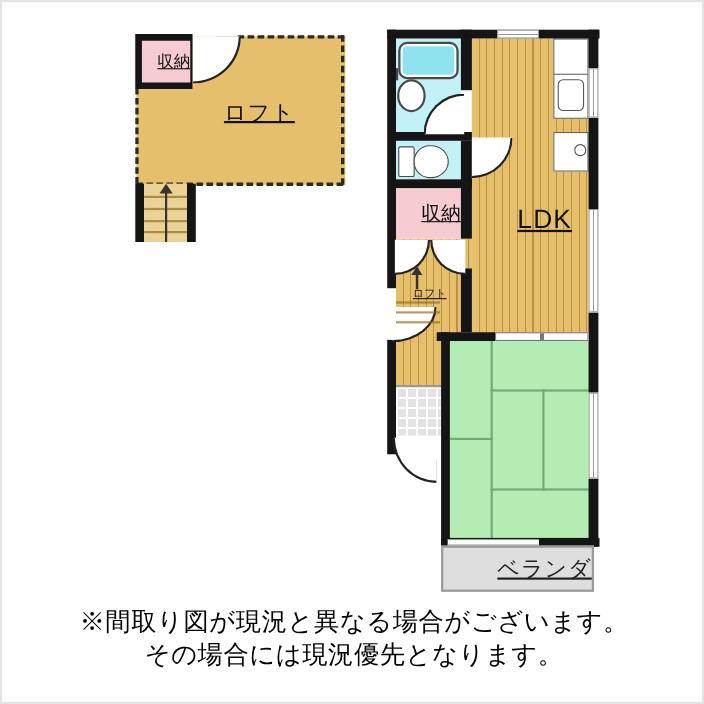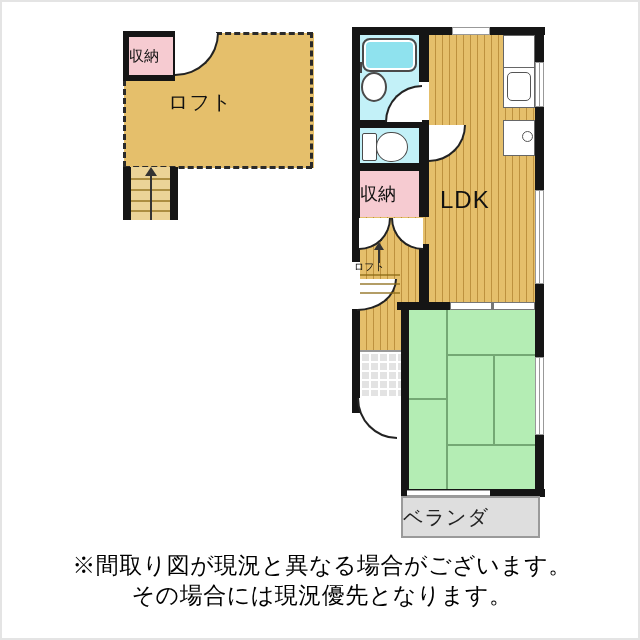--- a/index.html
+++ b/index.html
@@ -26,21 +26,21 @@
     background-image:
       repeating-linear-gradient(to right,#fff 0 2px,transparent 2px 9px),
       repeating-linear-gradient(to bottom,#fff 0 2px,transparent 2px 9px);
   }
   .arc{background:#fff;border:0 solid #222;}
   .arc.br{border-radius:0 0 100% 0;border-right-width:2px;border-bottom-width:2px;}
   .arc.bl{border-radius:0 0 0 100%;border-left-width:2px;border-bottom-width:2px;}
   .arc.tl{border-radius:100% 0 0 0;border-top-width:2px;border-left-width:2px;}
   .dash-h{border-top:3px dashed #2a2a2a;height:0;}
   .dash-v{border-left:3px dashed #2a2a2a;width:0;}
-  .label{display:flex;align-items:center;justify-content:flex-start;text-align:center;}
+  .label{display:flex;align-items:center;justify-content:flex-end;text-align:center;text-decoration:underline;}
   .tread{background:#8B6914;opacity:.65;height:2px;}
   .win-h{background:#fff;border:1px solid #999;
     background-image:linear-gradient(to bottom,transparent 42%,#999 42%,#999 58%,transparent 58%);}
   .win-v{background:#fff;border:1px solid #999;
     background-image:linear-gradient(to right,transparent 42%,#999 42%,#999 58%,transparent 58%);}
   .slide{background:#fff;border:1px solid #777;
     background-image:linear-gradient(to right,transparent 48%,#777 48%,#777 52%,transparent 52%);}
   .fixture{background:#fff;border:2px solid #4a4a4a;}
   .tri-up{width:0;height:0;border-left:6px solid transparent;border-right:6px solid transparent;border-bottom:9px solid #333;}
   .tri-up.small{border-left-width:5px;border-right-width:5px;border-bottom-width:8px;}

